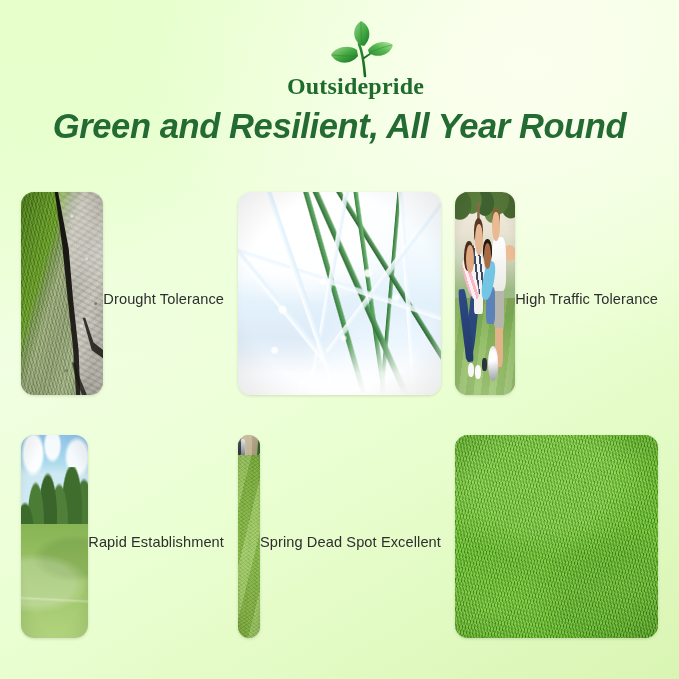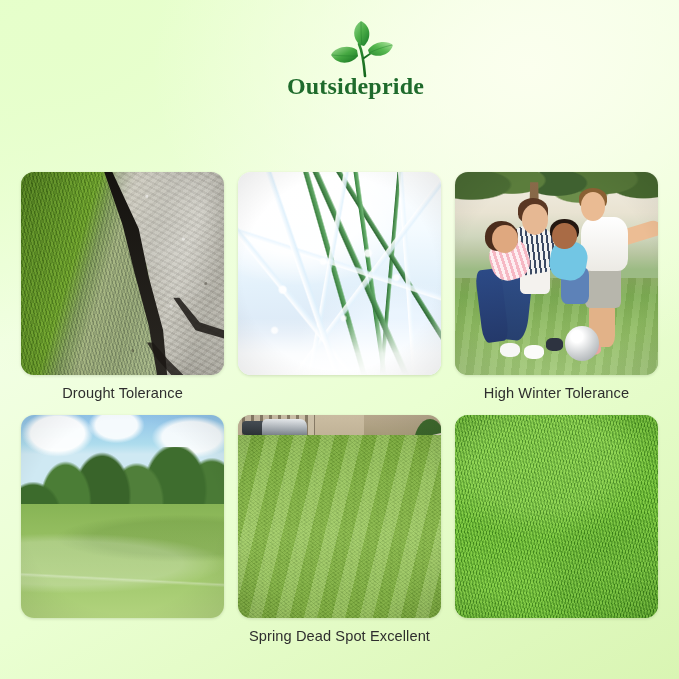--- a/index.html
+++ b/index.html
@@ -79,21 +79,21 @@
     display: grid;
     grid-template-columns: repeat(3, 203px);
     grid-template-rows: repeat(2, 243px);
     column-gap: 14px;
     row-gap: 0px;
   }
   .cell {
     width: 203px;
     height: 243px;
     display: flex;
-    flex-direction: column;
+    flex-direction: row;
     align-items: center;
   }
   .photo {
     position: relative;
     width: 203px;
     height: 203px;
     border-radius: 13px;
     overflow: hidden;
     box-shadow: 0 1px 3px rgba(60,80,40,.18);
   }
@@ -489,20 +489,21 @@
 
       <path d="M60 30 C66 21 79 20 85 25 C82 35 70 39 61 33 Z" fill="url(#lg2)"></path>
       <path d="M84 25 C75 27 67 30 61 33" stroke="#1d7a27" stroke-width="0.8" fill="none" opacity="0.5"></path>
 
       <path d="M49 30 C41 24 27 27 23 35 C29 45 43 45 50 36 Z" fill="url(#lg3)"></path>
       <path d="M24 35 C33 36 42 36 50 36" stroke="#1d7a27" stroke-width="0.8" fill="none" opacity="0.5"></path>
     </svg>
     <div id="brand-name">Outsidepride</div>
   </div>
 
+  <div id="headline">Green and Resilient, All Year Round</div>
 
   <div id="grid">
 
     <div class="cell">
       <div class="photo p-drought">
         <div class="layer base"></div>
         <div class="layer rock"></div>
         <div class="layer turf"></div>
         <div class="layer crack1"></div>
         <div class="layer crack2"></div>
@@ -551,33 +552,34 @@
         <div class="fig f-boy-shirt"></div>
         <div class="fig f-boy-hair"></div>
         <div class="fig f-boy-head"></div>
         <div class="fig f-shoe1"></div>
         <div class="fig f-shoe2"></div>
         <div class="fig f-shoe3"></div>
         <div class="fig f-shoe4"></div>
         <div class="fig f-ball"></div>
         <div class="layer vignette"></div>
       </div>
-      <div class="caption">High Winter Tolerance</div>
+      <div class="caption">High Traffic Tolerance</div>
     </div>
 
     <div class="cell">
       <div class="photo p-course">
         <div class="layer sky"></div>
         <div class="layer clouds"></div>
         <div class="layer treeline"></div>
         <div class="layer fairway"></div>
         <div class="layer contour"></div>
         <div class="layer mowline"></div>
         <div class="layer vignette"></div>
       </div>
+      <div class="caption">Rapid Establishment</div>
     </div>
 
     <div class="cell">
       <div class="photo p-stripes">
         <div class="layer backdrop"></div>
         <div class="layer house"></div>
         <div class="layer housewin"></div>
         <div class="car2"></div>
         <div class="car"></div>
         <div class="shrub"></div>

